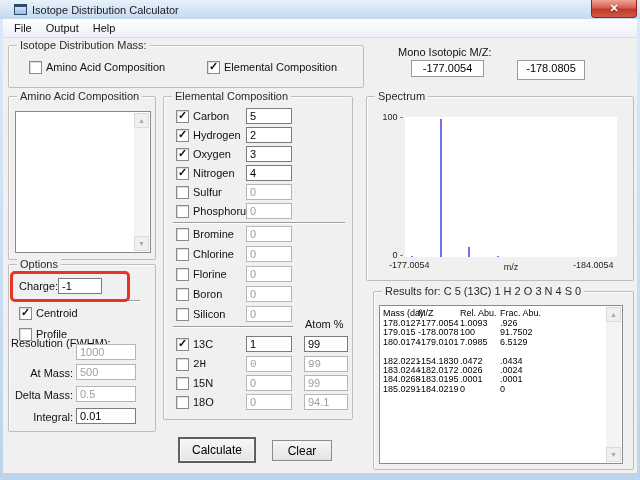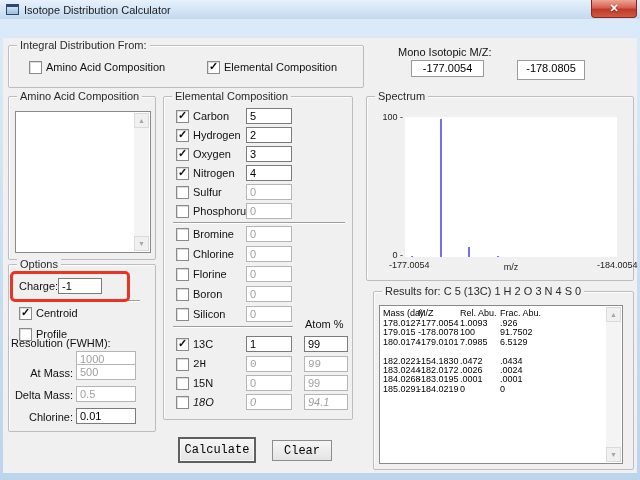--- a/index.html
+++ b/index.html
@@ -2,21 +2,21 @@
 <html><head>
 <meta charset="utf-8">
 <style>
   html,body{margin:0;padding:0;background:#555;}
   .frame{position:relative;width:640px;height:480px;overflow:hidden;
          font-family:"Liberation Sans",sans-serif;
          background:linear-gradient(#dcebfa,#bcd4ec);}
   
   .titlebar{position:absolute;left:0;top:0;width:640px;height:19px;
             background:linear-gradient(#e7f1fc,#c3d9f0);display:flex;align-items:center;
-            padding-left:6px;box-sizing:border-box;}
+            padding-left:14px;box-sizing:border-box;}
   .appicon{width:11px;height:9px;border:1px solid #2c4a6e;background:linear-gradient(#dcecfc,#9cbcdd);position:relative;flex:0 0 auto;}
   .appicon::after{content:"";position:absolute;left:0;top:0;right:0;height:2px;background:#2c4a6e;}
   .title{font-size:11px;color:#1b1b1b;margin-left:5px;white-space:nowrap;}
   .closebtn{position:absolute;right:3px;top:0;width:46px;height:18px;
             background:linear-gradient(#eda globalization 0%,#d9604f 45%,#c03a28 55%,#d2604c 100%);
             background:linear-gradient(#eba595 0%,#d9604f 45%,#bf3a28 55%,#cf5a45 100%);
             border:1px solid #8e251a;border-top:none;border-radius:0 0 4px 4px;
             color:#fff;font-size:11px;font-weight:bold;display:flex;align-items:center;justify-content:center;
             text-shadow:0 1px 1px #7a1f15;box-sizing:border-box;}
   
@@ -41,21 +41,21 @@
   .readout{text-align:center;border-color:#9a9a9a;}
   .flabel{position:absolute;font-size:11px;color:#111;white-space:nowrap;}
   .flabel.right{text-align:right;}
   .sep{position:absolute;height:0;border-top:1px solid #9d9d9d;border-bottom:1px solid #fff;}
   .listbox{position:absolute;background:#fff;border:1px solid #8a8a8a;}
   .sbtrack{position:absolute;top:1px;bottom:1px;right:1px;width:15px;background:#f4f4f4;}
   .sbarrow{position:absolute;left:0;width:15px;height:15px;background:#f0f0f0;border:1px solid #dadada;
            color:#a6a6a6;font-size:7px;display:flex;align-items:center;justify-content:center;box-sizing:border-box;}
   .sbarrow.up{top:0;}.sbarrow.down{bottom:0;}
   .btn{position:absolute;background:linear-gradient(#f6f6f6,#e4e4e4);border:1px solid #8d8d8d;
-       font-size:12px;color:#000;display:flex;align-items:center;justify-content:center;box-sizing:border-box;font-family:Liberation Mono, monospace;}
+       font-size:12px;color:#000;display:flex;align-items:center;justify-content:center;box-sizing:border-box;}
   .btn.default{border:2px solid #5f5f5f;box-shadow:inset 0 0 0 1px #f8f8f8;}
   
   .plot{position:absolute;background:#fff;}
   .peak{position:absolute;bottom:0;width:2px;}
   .axlab{position:absolute;font-size:9px;color:#222;white-space:nowrap;}
   
   .rcell{position:absolute;font-size:9px;color:#000;white-space:nowrap;line-height:9px;}
   .rrow{position:absolute;left:0;width:100%;height:10px;}
   
   .erow{position:absolute;left:0;width:100%;height:16px;}
@@ -68,25 +68,30 @@
 <div class="frame">
 
   <div class="titlebar">
     <span class="appicon"></span>
     <span class="title">Isotope Distribution Calculator</span>
   </div>
   <div class="closebtn">
     <span>✕</span>
   </div>
 
+  <div class="menubar">
+    <span class="menuitem">File</span>
+    <span class="menuitem">Output</span>
+    <span class="menuitem">Help</span>
+  </div>
 
   <div class="client"></div>
 
   <div class="group" style="left:8px;top:45px;width:354px;height:41px;">
-    <span class="glabel">Integral Distribution From:</span>
+    <span class="glabel">Isotope Distribution Mass:</span>
     <span class="cb" style="left:20px;top:15px;"></span>
     <span class="cblabel" style="left:37px;top:15px;">Amino Acid Composition</span>
     <span class="cb" style="left:198px;top:15px;">✓</span>
     <span class="cblabel" style="left:215px;top:15px;">Elemental Composition</span>
   </div>
 
   <span class="flabel" style="left:398px;top:46px;width:100px;text-align:left;">Mono Isotopic M/Z:</span>
   <div class="field readout" style="left:411px;top:60px;width:73px;height:17px;">-177.0054</div>
   <span class="flabel" style="left:508px;top:46px;width:88px;text-align:center;margin-top:12px;">Average M/Z:</span>
   <div class="field readout" style="left:517px;top:60px;width:68px;height:20px;">-178.0805</div>
@@ -105,26 +110,26 @@
     <span class="glabel">Options</span>
     <span class="flabel" style="left:10px;top:15px;">Charge:</span>
     <div class="field" style="left:49px;top:13px;width:44px;height:16px;">-1</div>
     <div class="sep" style="left:6px;top:35px;width:125px;"></div>
     <span class="cb" style="left:10px;top:42px;">✓</span>
     <span class="cblabel" style="left:27px;top:42px;">Centroid</span>
     <span class="cb" style="left:10px;top:63px;"></span>
     <span class="cblabel" style="left:27px;top:63px;">Profile</span>
 
     <span class="flabel right" style="left:2px;top:72px;width:62px;">Resolution (FWHM):</span>
-    <div class="field disabled" style="left:67px;top:86px;width:60px;height:16px;">1000</div>
+    <div class="field disabled" style="left:67px;top:79px;width:60px;height:16px;">1000</div>
     <span class="flabel right" style="left:2px;top:102px;width:62px;">At Mass:</span>
     <div class="field disabled" style="left:67px;top:99px;width:60px;height:16px;">500</div>
     <span class="flabel right" style="left:2px;top:124px;width:62px;">Delta Mass:</span>
     <div class="field disabled" style="left:67px;top:121px;width:60px;height:16px;">0.5</div>
-    <span class="flabel right" style="left:2px;top:146px;width:62px;">Chlorine:</span>
+    <span class="flabel right" style="left:2px;top:146px;width:62px;">Integral:</span>
     <div class="field" style="left:67px;top:143px;width:60px;height:16px;">0.01</div>
   </div>
 
   <div class="hl" style="left:10px;top:271px;width:114px;height:25px;"></div>
 
   <div class="group" style="left:163px;top:96px;width:188px;height:322px;">
     <span class="glabel">Elemental Composition</span>
     <div id="elem-main">
         <div class="erow" style="top: 11px;">
           <span class="cb" style="left: 12px; top: 2px;">✓</span>
@@ -199,21 +204,21 @@
           <span class="cblabel" style="left: 29px; top: 2px;">2H</span>
           <div class="field disabled" style="left: 82px; top: 0px; width: 46px; height: 16px;">0</div>
           <div class="field disabled" style="left: 140px; top: 0px; width: 44px; height: 16px;">99</div>
         </div>
         <div class="erow" style="top: 278px;">
           <span class="cb" style="left: 12px; top: 2px;"></span>
           <span class="cblabel" style="left: 29px; top: 2px;">15N</span>
           <div class="field disabled" style="left: 82px; top: 0px; width: 46px; height: 16px;">0</div>
           <div class="field disabled" style="left: 140px; top: 0px; width: 44px; height: 16px;">99</div>
         </div>
-        <div class="erow" style="top: 297px; font-style: italic;">
+        <div class="erow" style="top: 297px;">
           <span class="cb" style="left: 12px; top: 2px;"></span>
           <span class="cblabel" style="left: 29px; top: 2px;">18O</span>
           <div class="field disabled" style="left: 82px; top: 0px; width: 46px; height: 16px;">0</div>
           <div class="field disabled" style="left: 140px; top: 0px; width: 44px; height: 16px;">94.1</div>
         </div>
       </div>
   </div>
 
   <div class="btn default" style="left:178px;top:437px;width:78px;height:26px;">Calculate</div>
   <div class="btn" style="left:272px;top:440px;width:60px;height:21px;">Clear</div>
@@ -223,21 +228,21 @@
     <span class="axlab" style="left:12px;top:15px;width:24px;text-align:right;">100 -</span>
     <span class="axlab" style="left:18px;top:153px;width:18px;text-align:right;">0 -</span>
     <div class="plot" id="spectrum-plot" style="left:38px;top:20px;width:212px;height:140px;">
         <div class="peak" style="left: 6px; height: 1px; background: rgb(112, 112, 240);"></div>
         <div class="peak" style="left: 35px; height: 138px; background: rgb(112, 112, 240);"></div>
         <div class="peak" style="left: 63px; height: 10px; background: rgb(112, 112, 240);"></div>
         <div class="peak" style="left: 92px; height: 1px; background: rgb(112, 112, 240);"></div>
       </div>
     <span class="axlab" style="left:22px;top:163px;">-177.0054</span>
     <span class="axlab" style="left:38px;top:165px;width:212px;text-align:center;">m/z</span>
-    <span class="axlab" style="left:206px;top:163px;margin-left:24px;">-184.0054</span>
+    <span class="axlab" style="left:206px;top:163px;">-184.0054</span>
   </div>
 
   <div class="group" style="left:373px;top:291px;width:259px;height:177px;">
     <span class="glabel">Results for: C 5 (13C) 1 H 2 O 3 N 4 S 0</span>
     <div class="listbox" style="left:5px;top:13px;width:242px;height:157px;">
       <div id="results-rows" style="position:absolute;left:2px;top:1px;right:17px;bottom:1px;overflow:hidden;">
           <div class="rrow" style="top: 2px;">
             <span class="rcell" style="left: 1px;">Mass (da)</span>
             <span class="rcell" style="left: 36px;">M/Z</span>
             <span class="rcell" style="left: 78px;">Rel. Abu.</span>

